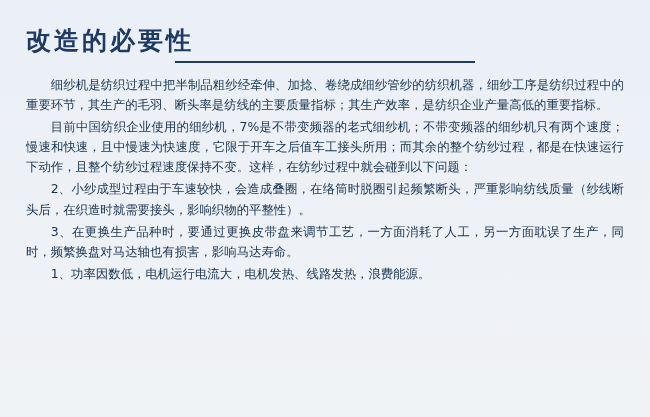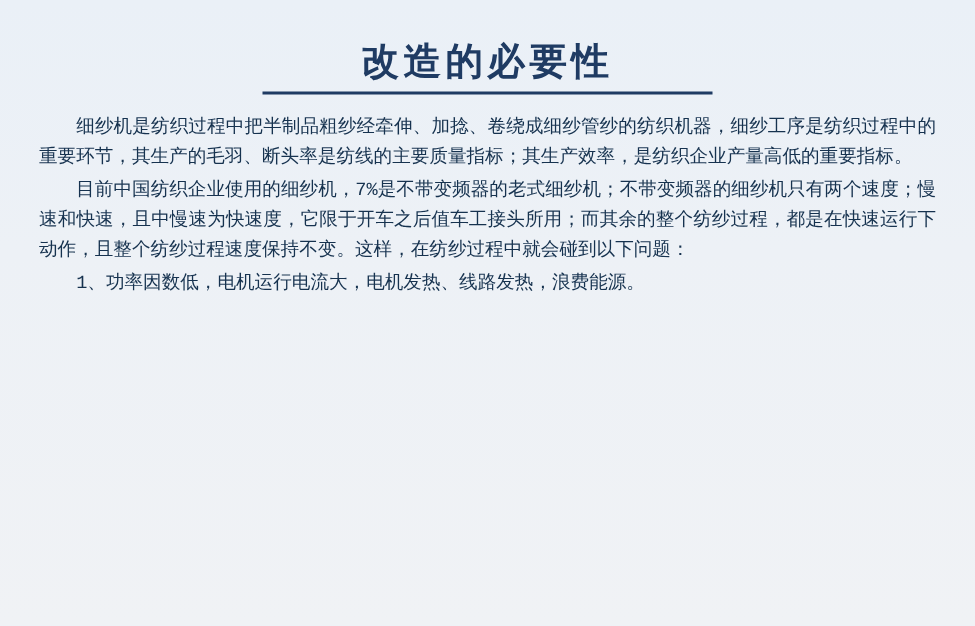--- a/index.html
+++ b/index.html
@@ -15,51 +15,51 @@
   }
   .page {
     width: 650px;
     height: 417px;
     box-sizing: border-box;
     background: linear-gradient(180deg, #eaf0f7 0%, #edf1f6 40%, #f0f2f5 100%);
     padding: 18px 26px 10px 26px;
     position: relative;
   }
   .doc-title {
-    text-align: center;
     color: #1f3b63;
     font-size: 25px;
     font-weight: bold;
     letter-spacing: 3px;
     margin: 6px 0 4px 0;
     font-family: "DejaVu Serif", "Liberation Serif", serif;
   }
   .title-rule {
     width: 300px;
     height: 2px;
     background: #1f3b63;
     margin: 0 auto 12px auto;
   }
   .body-text {
     color: #16324f;
     font-size: 12.4px;
     line-height: 1.62;
     text-align: justify;
     text-justify: inter-ideograph;
-    font-family: Liberation Mono, monospace;
   }
   .para {
     margin: 0 0 2px 0;
     text-indent: 2em;
   }
 </style>
 </head>
 <body>
 
 <div class="page">
   <h1 class="doc-title">改造的必要性</h1>
   <div class="title-rule"></div>
   <div class="body-text">
     <p class="para">细纱机是纺织过程中把半制品粗纱经牵伸、加捻、卷绕成细纱管纱的纺织机器，细纱工序是纺织过程中的重要环节，其生产的毛羽、断头率是纺线的主要质量指标；其生产效率，是纺织企业产量高低的重要指标。</p>
     <p class="para">目前中国纺织企业使用的细纱机，7%是不带变频器的老式细纱机；不带变频器的细纱机只有两个速度；慢速和快速，且中慢速为快速度，它限于开车之后值车工接头所用；而其余的整个纺纱过程，都是在快速运行下动作，且整个纺纱过程速度保持不变。这样，在纺纱过程中就会碰到以下问题：</p>
+    <p class="para">2、小纱成型过程由于车速较快，会造成叠圈，在络筒时脱圈引起频繁断头，严重影响纺线质量（纱线断头后，在织造时就需要接头，影响织物的平整性）。</p>
+    <p class="para">3、在更换生产品种时，要通过更换皮带盘来调节工艺，一方面消耗了人工，另一方面耽误了生产，同时，频繁换盘对马达轴也有损害，影响马达寿命。</p>
     <p class="para">1、功率因数低，电机运行电流大，电机发热、线路发热，浪费能源。</p>
   </div>
 </div>
 
 </body></html>

